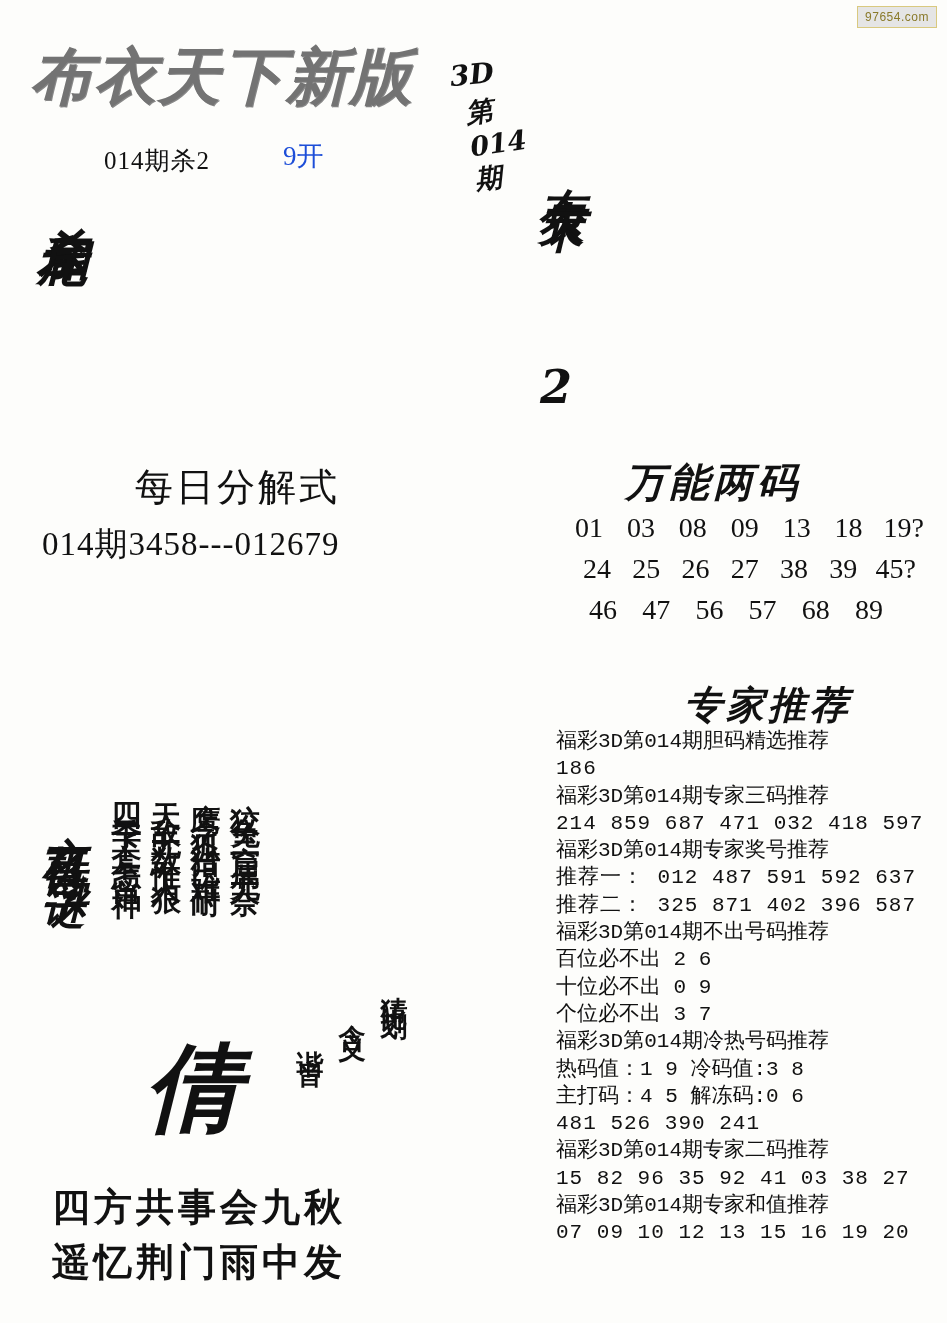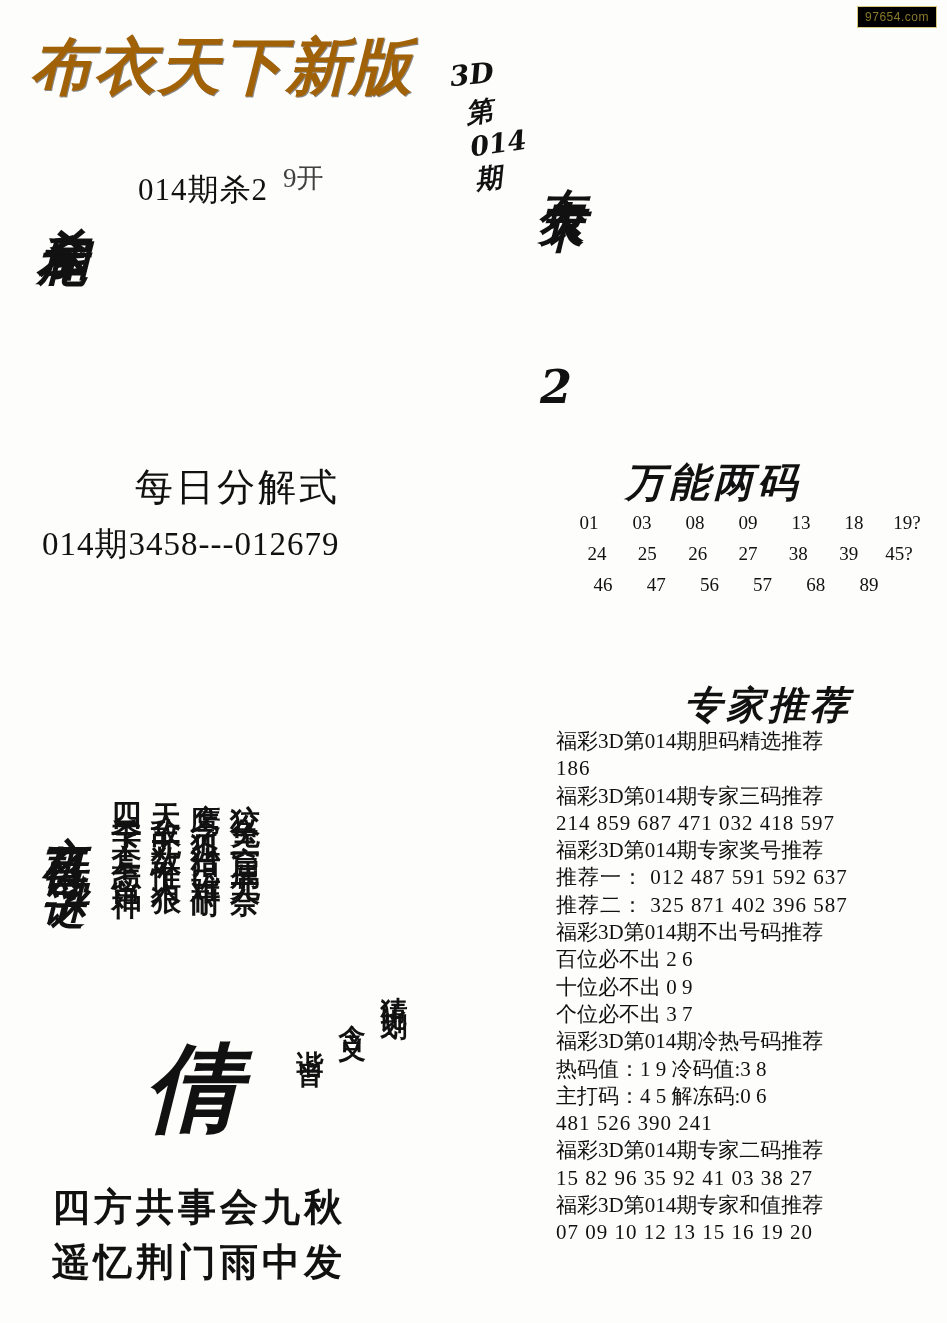--- a/index.html
+++ b/index.html
@@ -16,21 +16,21 @@
     height: 1323px;
     background: #fdfdfb;
     overflow: hidden;
   }
   .wm {
     position: absolute;
     top: 6px;
     right: 10px;
     width: 78px;
     height: 20px;
-    background: #000000;
+    background: #e5e5e5;
     border: 1px solid #d9c97f;
     color: #8a7a2a;
     font-size: 12px;
     font-family: "Liberation Sans", sans-serif;
     text-align: center;
     line-height: 20px;
     letter-spacing: 0.5px;
   }
   
   .masthead {
@@ -39,23 +39,24 @@
     top: 28px;
     width: 520px;
     height: 100px;
   }
   .masthead .title {
     font-family: "DejaVu Serif", serif;
     font-size: 62px;
     font-weight: bold;
     font-style: italic;
     letter-spacing: 2px;
-    color: #a16207;
+    color: #737373;
     line-height: 78px;
     text-shadow: 1px 1px 0 #888;
+    margin-top: 10px;
   }
   .masthead .sub3d {
     position: absolute;
     left: 420px;
     top: 30px;
     font-family: "DejaVu Serif", serif;
     font-size: 28px;
     font-style: italic;
     font-weight: bold;
     color: #111;
@@ -69,32 +70,31 @@
     font-size: 27px;
     font-style: italic;
     font-weight: bold;
     color: #111;
     transform: rotate(-8deg);
   }
   
   .kill-line {
     position: absolute;
     left: 104px;
-    top: 169px;
-    font-size: 31px;
+    top: 144px;
+    font-size: 25px;
     color: #111;
     letter-spacing: 1px;
-    margin-left: 34px;
   }
   .kill-open {
     position: absolute;
     left: 283px;
-    top: 160px;
+    top: 138px;
     font-size: 27px;
-    color: #404040;
+    color: #1d4ed8;
     text-align: center;
   }
   .vert-brush {
     position: absolute;
     font-family: "DejaVu Serif", serif;
     font-weight: bold;
     font-style: italic;
     color: #111;
     writing-mode: vertical-rl;
     text-orientation: upright;
@@ -151,21 +151,21 @@
   }
   .uni-grid {
     position: absolute;
     left: 568px;
     top: 512px;
     width: 360px;
   }
   .uni-grid .row {
     display: flex;
     justify-content: space-between;
-    font-size: 19px;
+    font-size: 28px;
     color: #111;
     margin-bottom: 9px;
     padding: 0 4px;
   }
   .uni-grid .row.r2 { padding: 0 12px; }
   .uni-grid .row.r3 { padding: 0 24px 0 18px; width: 300px;}
   .uni-grid .cell { min-width: 34px; text-align: center; }
   
   .riddle-label {
     position: absolute;
@@ -254,21 +254,21 @@
   }
   .expert-body {
     position: absolute;
     left: 556px;
     top: 728px;
     width: 380px;
     font-size: 21px;
     color: #111;
     line-height: 1.30;
   }
-  .expert-body div { white-space: nowrap; }
+  .expert-body div { white-space: nowrap; font-family: Liberation Mono, monospace; }
   .expert-body .nums { letter-spacing: 1px; }
 </style>
 </head>
 <body>
 
 <div id="page">
 
   <div class="wm">97654.com</div>
 
   <div class="masthead">

